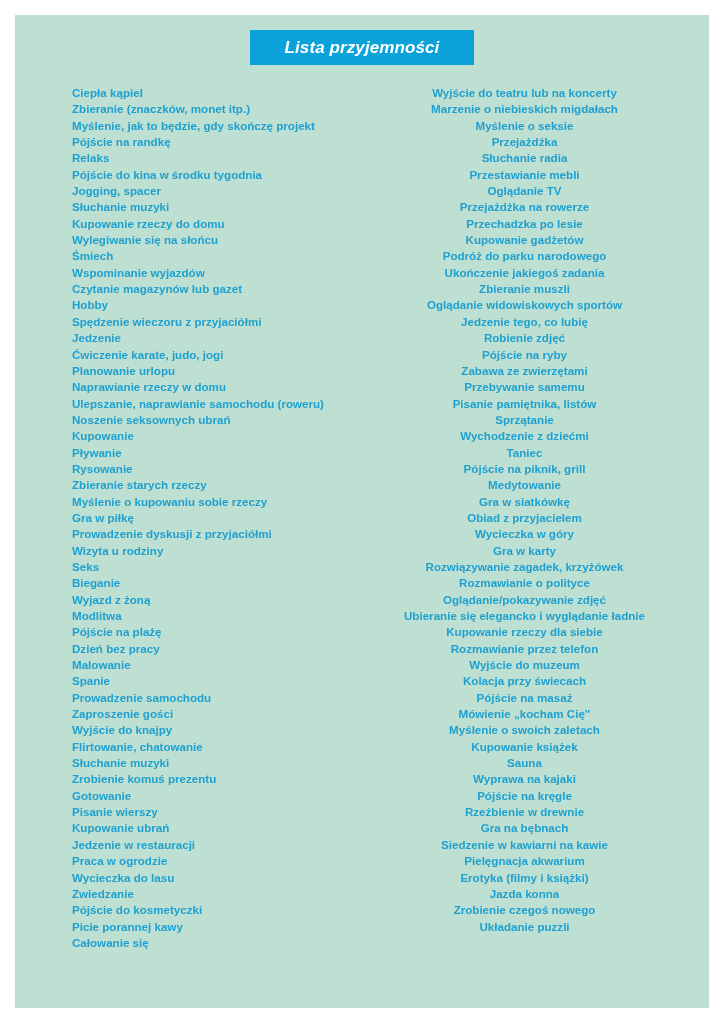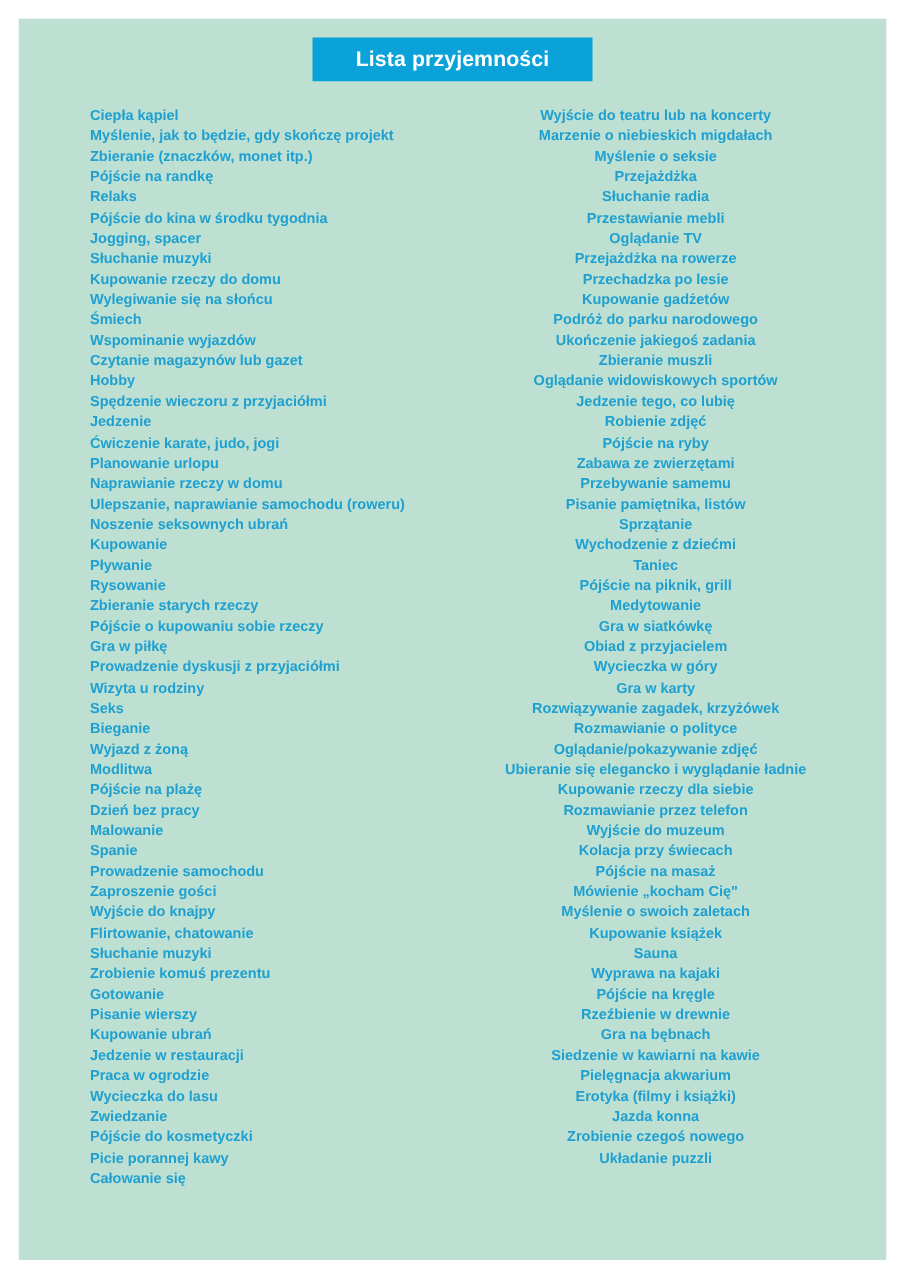--- a/index.html
+++ b/index.html
@@ -29,20 +29,21 @@
       width: 224px;
       height: 35px;
       background: #0aa2d8;
       color: #ffffff;
       font-weight: bold;
       font-size: 17px;
       display: flex;
       align-items: center;
       justify-content: center;
       letter-spacing: 0.1px;
+      font-style: italic;
     }
     .col {
       position: absolute;
       top: 70px;
       margin: 0;
       padding: 0;
       list-style: none;
     }
     .col.left { left: 57px; }
     .col.right { left: 389px; text-align: center; }
@@ -55,22 +56,22 @@
       white-space: nowrap;
     }
   </style>
 </head>
 <body>
 
 <div class="panel">
   <div class="title-box">Lista przyjemności</div>
   <ul class="col left">
       <li>Ciepła kąpiel</li>
+      <li>Zbieranie (znaczków, monet itp.)</li>
       <li>Myślenie, jak to będzie, gdy skończę projekt</li>
-      <li>Zbieranie (znaczków, monet itp.)</li>
       <li>Pójście na randkę</li>
       <li>Relaks</li>
       <li>Pójście do kina w środku tygodnia</li>
       <li>Jogging, spacer</li>
       <li>Słuchanie muzyki</li>
       <li>Kupowanie rzeczy do domu</li>
       <li>Wylegiwanie się na słońcu</li>
       <li>Śmiech</li>
       <li>Wspominanie wyjazdów</li>
       <li>Czytanie magazynów lub gazet</li>
@@ -79,21 +80,21 @@
       <li>Jedzenie</li>
       <li>Ćwiczenie karate, judo, jogi</li>
       <li>Planowanie urlopu</li>
       <li>Naprawianie rzeczy w domu</li>
       <li>Ulepszanie, naprawianie samochodu (roweru)</li>
       <li>Noszenie seksownych ubrań</li>
       <li>Kupowanie</li>
       <li>Pływanie</li>
       <li>Rysowanie</li>
       <li>Zbieranie starych rzeczy</li>
-      <li>Pójście o kupowaniu sobie rzeczy</li>
+      <li>Myślenie o kupowaniu sobie rzeczy</li>
       <li>Gra w piłkę</li>
       <li>Prowadzenie dyskusji z przyjaciółmi</li>
       <li>Wizyta u rodziny</li>
       <li>Seks</li>
       <li>Bieganie</li>
       <li>Wyjazd z żoną</li>
       <li>Modlitwa</li>
       <li>Pójście na plażę</li>
       <li>Dzień bez pracy</li>
       <li>Malowanie</li>

